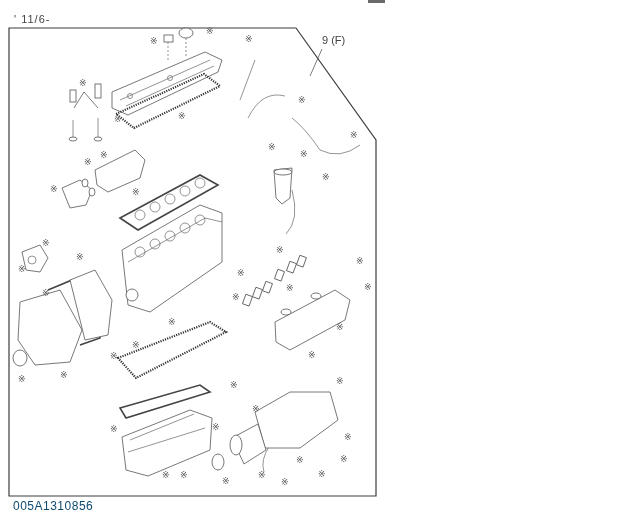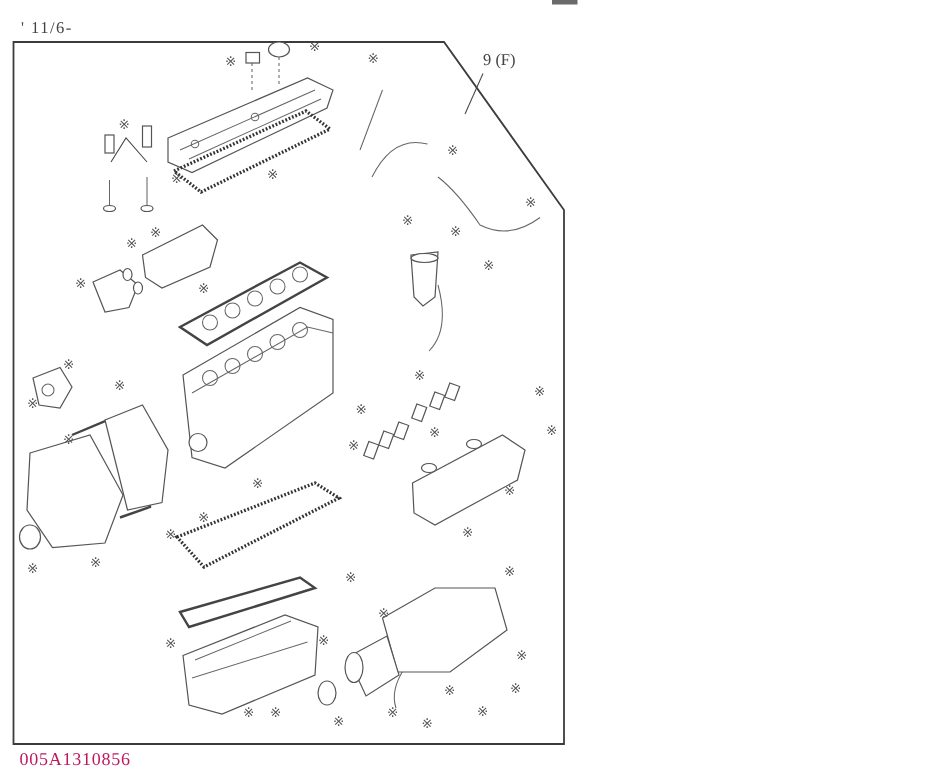--- a/index.html
+++ b/index.html
@@ -1,21 +1,21 @@
 <!DOCTYPE html>
 <html><head>
 <meta charset="utf-8">
 <style>
   html, body { margin:0; padding:0; background:#ffffff; }
   body { width:620px; height:519px; position:relative; overflow:hidden;
          font-family:"Liberation Sans", sans-serif; color:#333; }
-  .txt { position:absolute; font-family:Liberation Serif, serif; color:#444; white-space:nowrap; }
+  .txt { position:absolute; font-family:Liberation Sans, sans-serif; color:#444; white-space:nowrap; }
   #version { left:14px; top:13px; font-size:11px; letter-spacing:1px; }
   #part-label { left:322px; top:34px; font-size:11px; }
-  #drawing-id { left:13px; top:499px; font-size:12px; letter-spacing:0.5px; color:#be185d; }
+  #drawing-id { left:13px; top:499px; font-size:12px; letter-spacing:0.5px; color:#0c4a6e; }
   #top-bar { position:absolute; left:368px; top:0; width:17px; height:3px; background:#6a6a6a; }
   svg#diagram { position:absolute; left:0; top:0; }
   .frame { fill:none; stroke:#3c3c3c; stroke-width:1.2; }
   .part { fill:#fff; stroke:#555; stroke-width:0.8; }
   .thin { fill:none; stroke:#666; stroke-width:0.7; }
   .leader { fill:none; stroke:#444; stroke-width:0.7; }
   .gasket { fill:none; stroke:#444; stroke-width:1.6; }
   .chain { fill:none; stroke:#333; stroke-width:2.2; stroke-dasharray:1.2 1.2; }
   .ast { font-family:"DejaVu Sans", sans-serif; font-size:9px; fill:#555; }
 </style>

